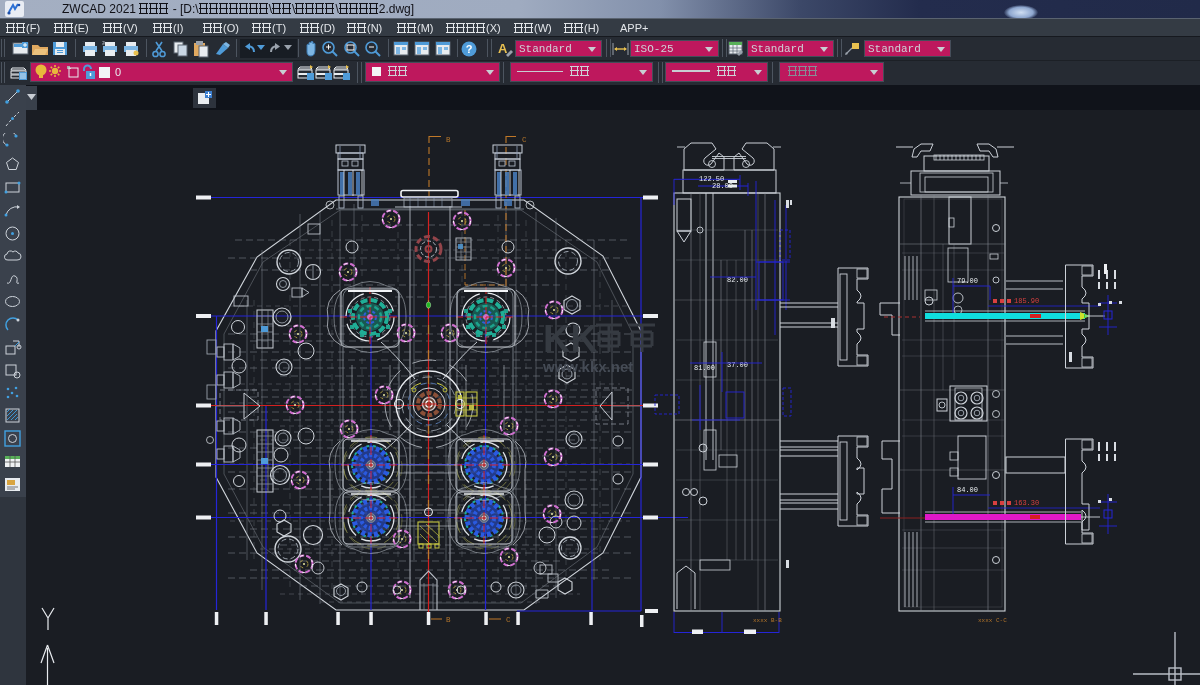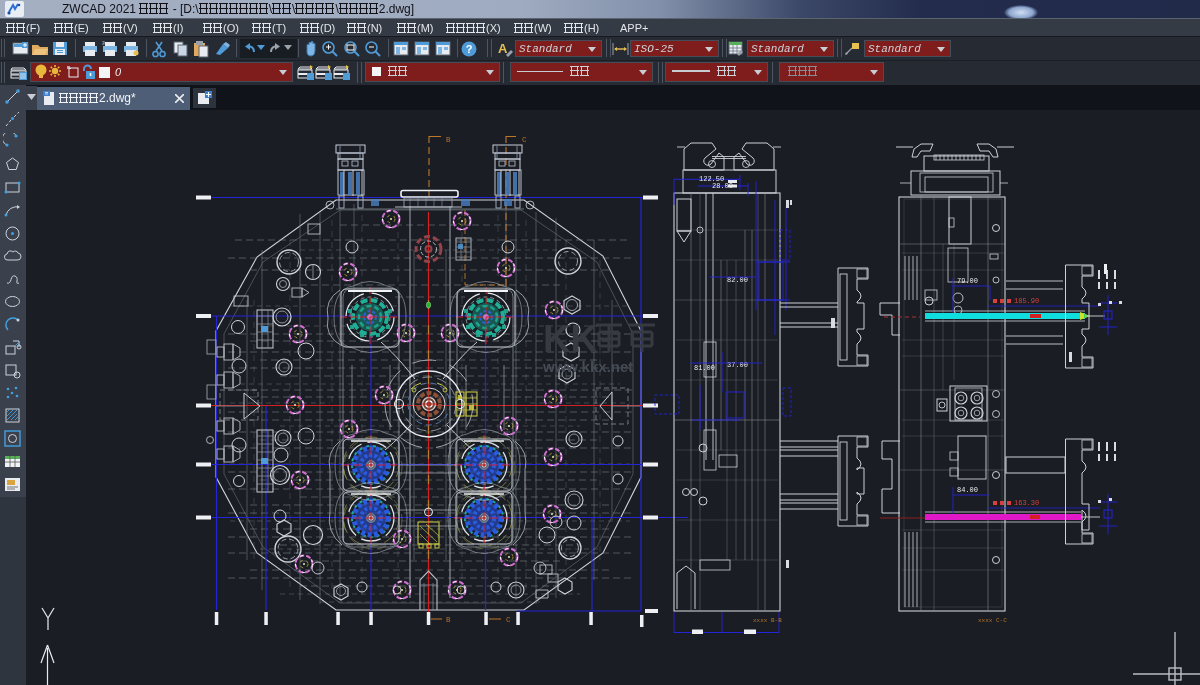--- a/index.html
+++ b/index.html
@@ -5,21 +5,21 @@
 #title{position:absolute;left:0;top:0;width:1200px;height:18px;background:linear-gradient(90deg,#a4afc2 0px,#9fabc0 520px,#8290ab 660px,#3c4868 800px,#232c4d 920px,#212a49 1200px);}
 #title .logo{position:absolute;left:5px;top:1px;width:19px;height:16px;background:#e9edf4;border-radius:2px;}
 #title .ttext{position:absolute;left:34px;top:2px;font-size:12px;color:#101016;white-space:nowrap;margin-left:28px;}
 #title .blob{position:absolute;left:1004px;top:5px;width:34px;height:15px;background:radial-gradient(ellipse at center,#cfdef2 0%,#8ea7cf 50%,rgba(40,50,90,0) 72%);border-radius:50%;}
 #menubar{position:absolute;left:0;top:18px;width:1200px;height:19px;background:#343b44;border-top:1px solid #5a6370;border-bottom:1px solid #16191f;box-sizing:border-box;}
 #menubar span{position:absolute;top:3px;font-size:11px;color:#e3e6ea;white-space:nowrap;}
 #row1{position:absolute;left:0;top:37px;width:1200px;height:23px;background:#262b33;}
 #row2{position:absolute;left:0;top:60px;width:1200px;height:25px;background:#262b33;border-top:1px solid #1c2026;box-sizing:border-box;}
 .vsep{position:absolute;width:1px;background:#4d5560;}
 .ic{position:absolute;}
-.combo{position:absolute;background:#7f1d1d;border:1px solid #454d59;box-sizing:border-box;color:#ced2d8;font-size:11px;font-family:"Liberation Mono",monospace;white-space:nowrap;font-style:italic;}
+.combo{position:absolute;background:#be185d;border:1px solid #454d59;box-sizing:border-box;color:#ced2d8;font-size:11px;font-family:"Liberation Mono",monospace;white-space:nowrap;}
 .combo .arr{position:absolute;right:5px;top:50%;margin-top:-2px;width:0;height:0;border-left:4px solid transparent;border-right:4px solid transparent;border-top:5px solid #c9cdd3;}
 .c{display:inline-block;width:9px;height:10px;margin:0 1px 0 0;vertical-align:-1px;background-image:linear-gradient(currentColor,currentColor),linear-gradient(currentColor,currentColor),linear-gradient(currentColor,currentColor),linear-gradient(currentColor,currentColor),linear-gradient(currentColor,currentColor);background-size:9px 1px,9px 1px,9px 1px,1px 10px,1px 10px;background-position:0 0,0 4px,0 9px,1px 0,7px 0;background-repeat:no-repeat;}
 .t .c{width:9px;height:11px;background-size:9px 1px,9px 1px,9px 1px,1px 11px,1px 11px;background-position:0 0,0 5px,0 10px,1px 0,7px 0;}
 #tabbar{position:absolute;left:26px;top:85px;width:1174px;height:25px;background:#10131a;}
 #tab1{position:absolute;left:11px;top:2px;width:153px;height:23px;background:#4e5e76;color:#f2f4f7;font-size:12px;}
 #palette{position:absolute;left:0;top:85px;width:26px;height:412px;background:#3a414c;}
 #dock{position:absolute;left:0;top:497px;width:26px;height:188px;background:#2f353e;}
 #canvas{position:absolute;left:26px;top:110px;}
 </style></head><body>
 <div id="title">
@@ -251,31 +251,20 @@
   </svg>
 <div class="combo" style="left:365px;top:62px;width:135px;height:20px;padding:3px 0 0 6px"><span style="display:inline-block;width:9px;height:9px;background:#f2f4f6;vertical-align:-1px"></span>&nbsp;<i class="c"></i><i class="c"></i><span class="arr"></span></div>
 <div class="combo" style="left:510px;top:62px;width:143px;height:20px;padding:3px 0 0 6px"><span style="display:inline-block;width:46px;height:1px;background:#c8ccd2;vertical-align:3px"></span>&nbsp;<i class="c"></i><i class="c"></i><span class="arr"></span></div>
 <div class="combo" style="left:665px;top:62px;width:103px;height:20px;padding:3px 0 0 6px"><span style="display:inline-block;width:38px;height:2px;background:#c8ccd2;vertical-align:3px"></span>&nbsp;<i class="c"></i><i class="c"></i><span class="arr"></span></div>
 <div class="combo" style="left:779px;top:62px;width:105px;height:20px;padding:3px 0 0 8px;color:#878d96"><i class="c"></i><i class="c"></i><i class="c"></i><span class="arr"></span></div>
 <div id="tabbar">
     <div style="position:absolute;left:0;top:1px;width:11px;height:24px;background:#39404b"></div>
     <svg style="position:absolute;left:1px;top:9px" width="9" height="7">
       <path d="M0 0h9L4.5 6z" fill="#c8cdd4"></path>
     </svg>
-    <div id="tab1">
-      <svg style="position:absolute;left:4px;top:3px" width="16" height="16" viewBox="0 0 16 16">
-        <rect x="3" y="2" width="10" height="13" fill="#e8ecf0"></rect>
-        <rect x="2" y="1" width="7" height="5" fill="#3c7fd0"></rect>
-        <path d="M4 2.5h3M4 4h3" stroke="#fff" stroke-width=".7"></path>
-      </svg>
-      <span style="position:absolute;left:22px;top:4px"><i class="c"></i><i class="c"></i><i class="c"></i><i class="c"></i>2.dwg*</span>
-      <svg style="position:absolute;right:6px;top:7px" width="9" height="9">
-        <path d="M0 0L9 9M9 0L0 9" stroke="#e8ecf0" stroke-width="1.6"></path>
-      </svg>
-    </div>
     <div style="position:absolute;left:167px;top:3px;width:23px;height:20px;background:#2d333d">
       <svg style="position:absolute;left:4px;top:3px" width="15" height="14" viewBox="0 0 15 14">
         <rect x="1" y="2" width="11" height="11" fill="#e8ecf0"></rect>
         <rect x="8" y="0" width="7" height="7" fill="#3c7fd0"></rect>
         <path d="M11.5 1v5M9 3.5h5" stroke="#fff"></path>
       </svg>
     </div>
   </div>
 <div id="palette"></div>
 <div id="dock"></div>

